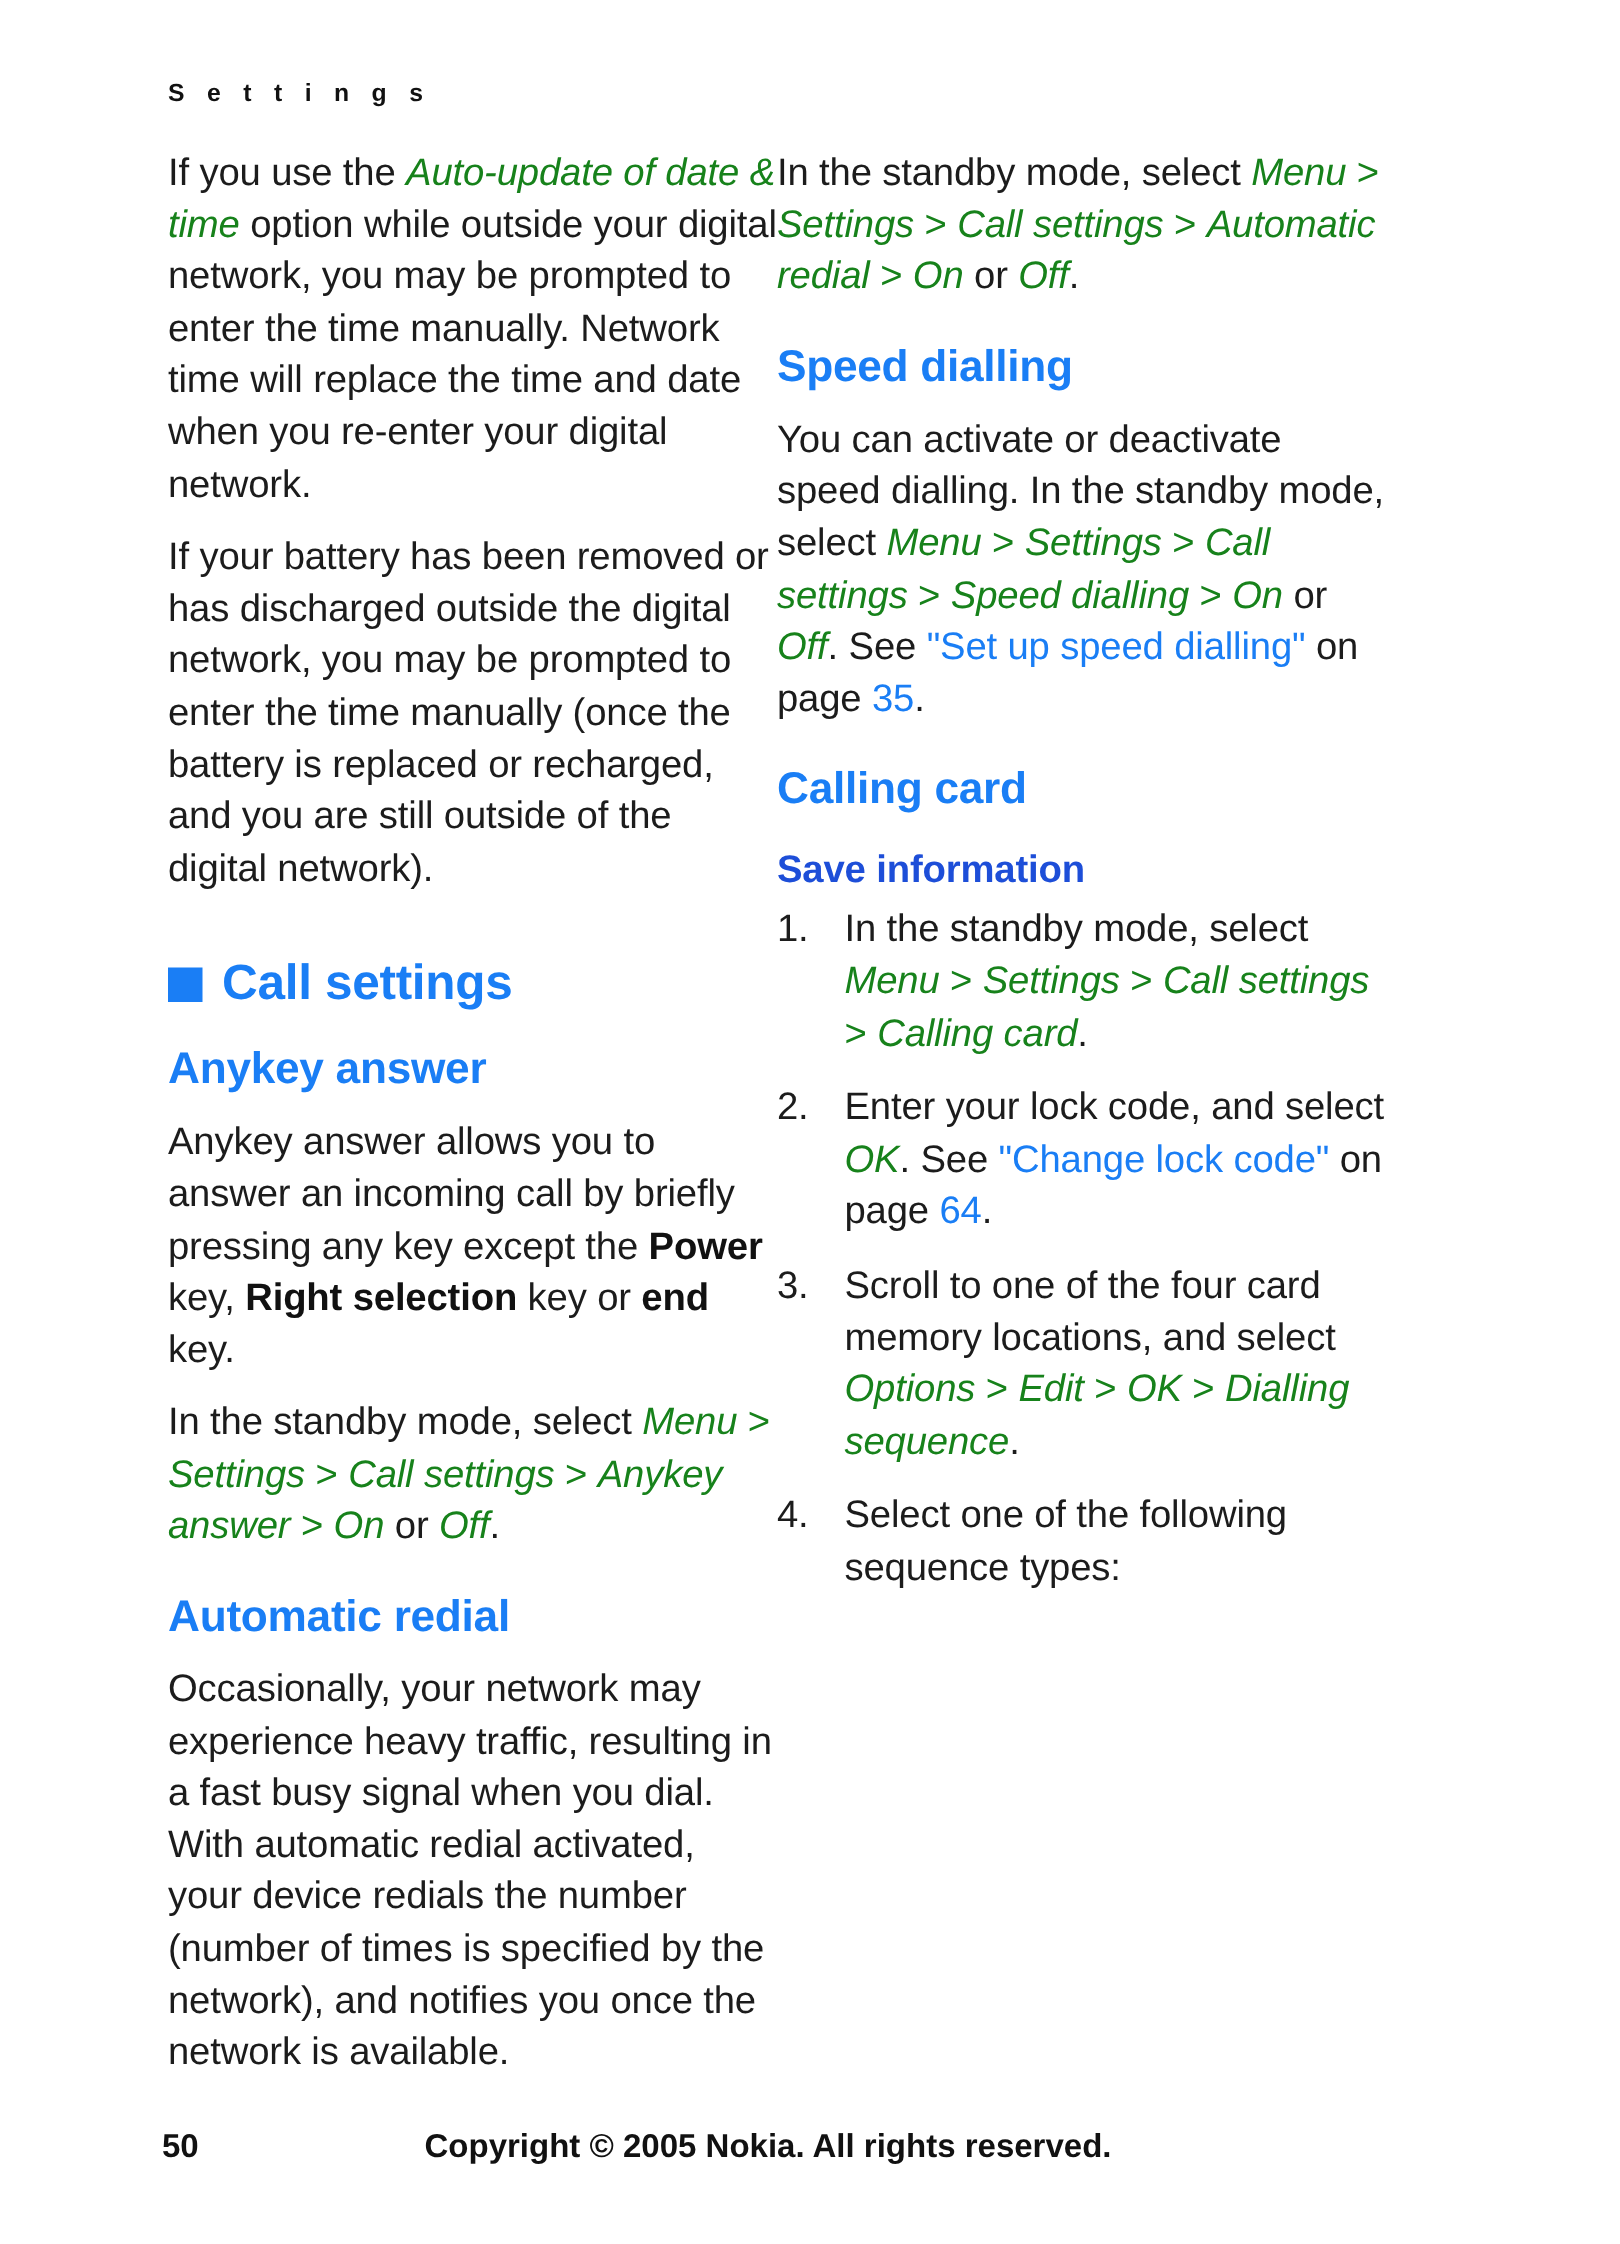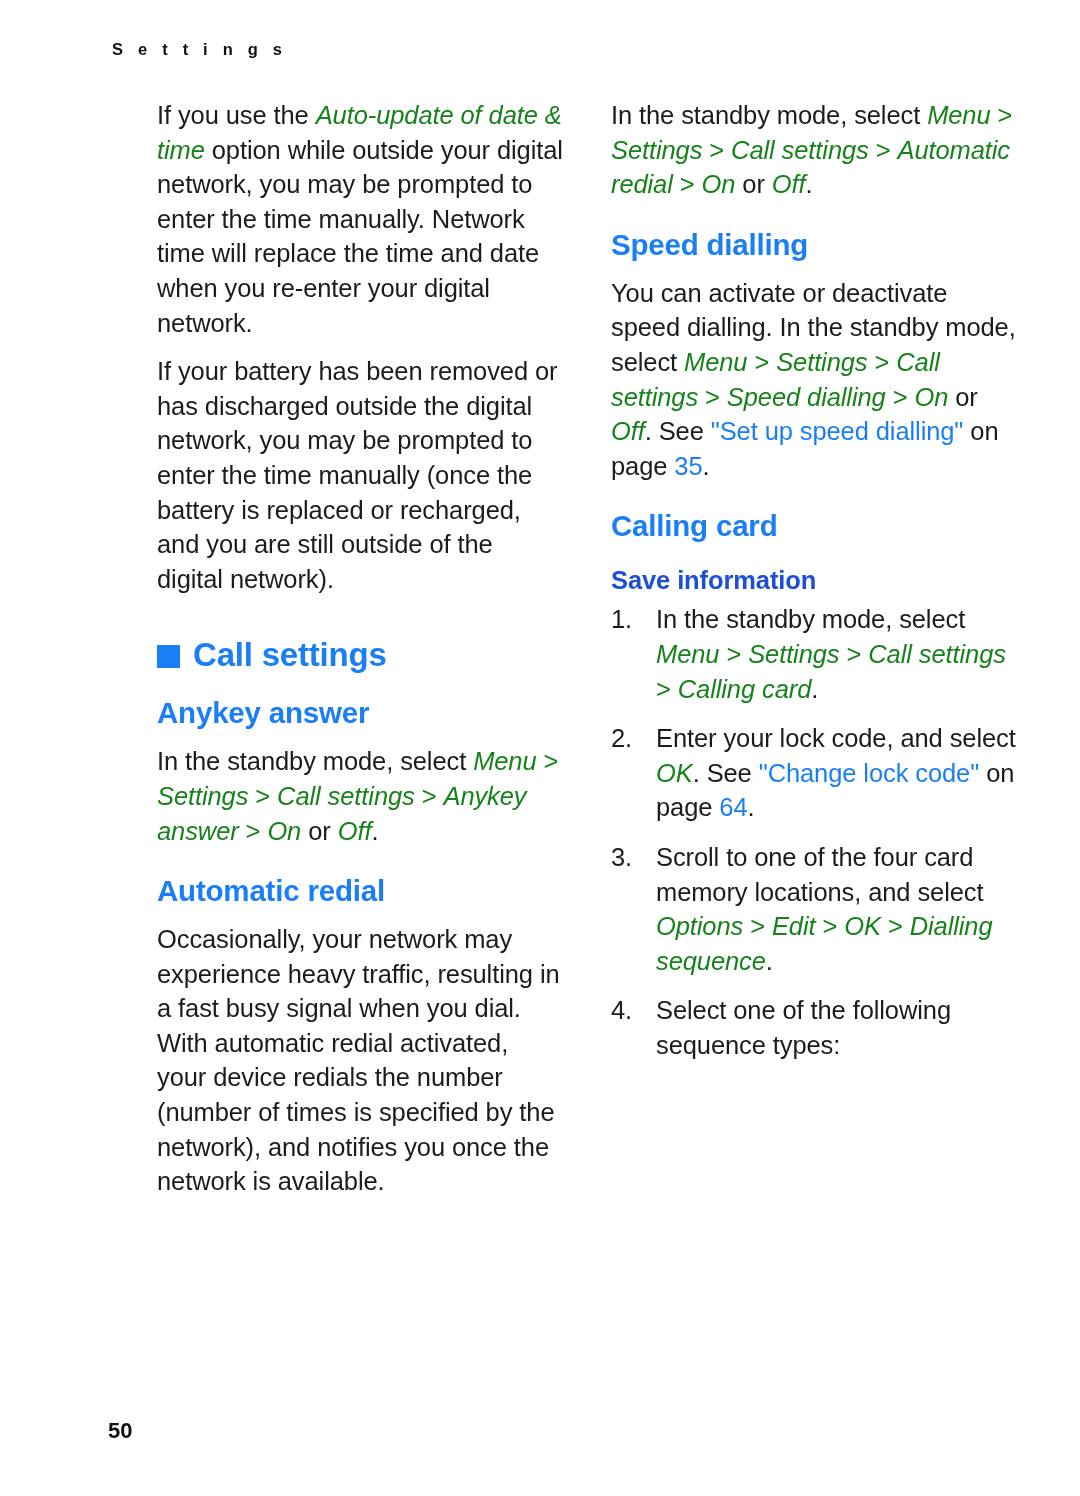--- a/index.html
+++ b/index.html
@@ -18,38 +18,36 @@
 
   .page {
     position: absolute;
     inset: 0;
   }
 
   
   .running-head {
     position: absolute;
     left: 112px;
-    top: 40px;
+    top: 53px;
     font-size: 16.5px;
     font-weight: bold;
     letter-spacing: 5.2px;
     color: #111111;
     white-space: nowrap;
     text-align: right;
   }
 
   
   .columns {
     position: absolute;
     left: 112px;
     top: 98px;
     width: 860px;
     display: flex;
-    gap: 48px;
-    margin-left: 45px;
   }
   .col {
     width: 406px;
   }
   .col-right { width: 406px; }
 
   p.body {
     margin: 0 0 14px 0;
     font-size: 25.5px;
     line-height: 34.6px;
@@ -171,20 +169,21 @@
 
       <p class="body">If your battery has been removed or has discharged outside the digital network, you may be prompted to enter the time manually (once the battery is replaced or recharged, and you are still outside of the digital network).</p>
 
       <h1 class="chapter">
         <span class="sq"></span>
         <span>Call settings</span>
       </h1>
 
       <h2 class="sect first">Anykey answer</h2>
 
+      <p class="body"><span>Anykey answer allows you to answer an incoming call by briefly pressing any key except the </span><span class="b">Power</span><span> key, </span><span class="b">Right selection</span><span> key or </span><span class="b">end</span><span> key.</span></p>
 
       <p class="body"><span>In the standby mode, select </span><span class="ui">Menu</span><span class="sep"> &gt; </span><span class="ui">Settings</span><span class="sep"> &gt; </span><span class="ui">Call settings</span><span class="sep"> &gt; </span><span class="ui">Anykey answer</span><span class="sep"> &gt; </span><span class="ui">On</span><span> or </span><span class="ui">Off</span><span>.</span></p>
 
       <h2 class="sect">Automatic redial</h2>
 
       <p class="body">Occasionally, your network may experience heavy traffic, resulting in a fast busy signal when you dial. With automatic redial activated, your device redials the number (number of times is specified by the network), and notifies you once the network is available.</p>
 
     </div>
 
     <div class="col col-right">
@@ -210,15 +209,16 @@
 
         <li><span class="num">4.</span><span>Select one of the following sequence types:</span></li>
 
       </ol>
 
     </div>
   </div>
 
   <div class="footer">
     <span class="pageno">50</span>
+    <span class="copy">Copyright © 2005 Nokia. All rights reserved.</span>
   </div>
 
 </div>
 
 </body></html>

